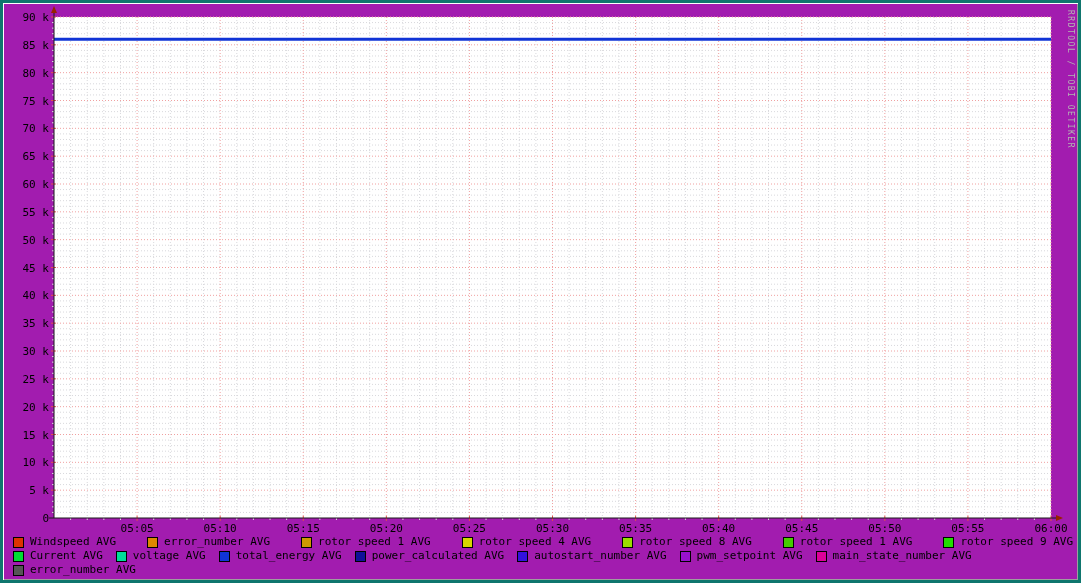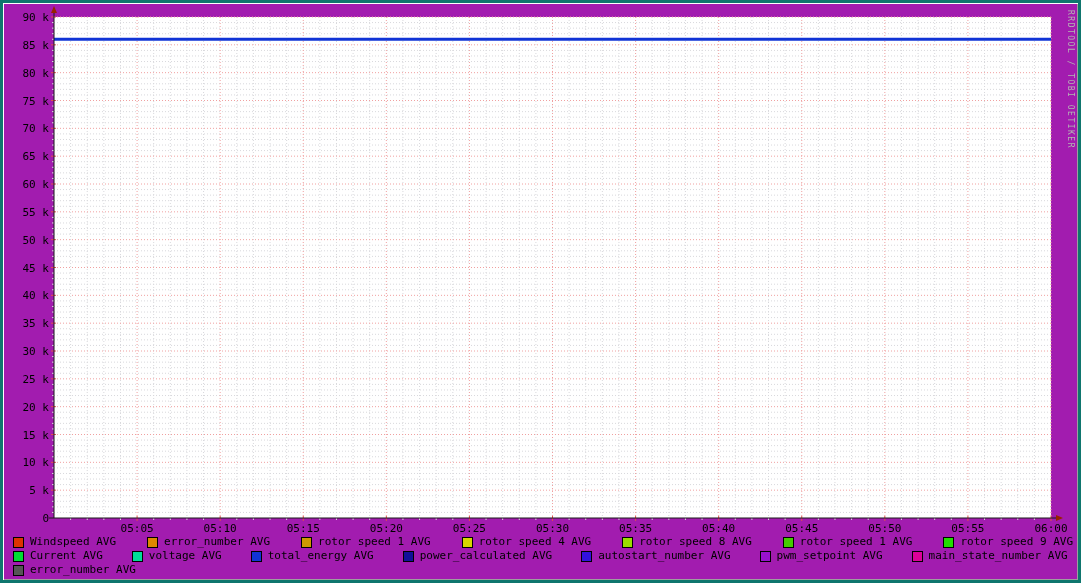--- a/index.html
+++ b/index.html
@@ -405,21 +405,21 @@
         </span>
         <span class="legend-item">
           <span class="legend-swatch" style="background: rgb(68, 204, 0);"></span>
           <span class="legend-label">rotor speed 1 AVG</span>
         </span>
         <span class="legend-item">
           <span class="legend-swatch" style="background: rgb(34, 221, 0);"></span>
           <span class="legend-label">rotor speed 9 AVG</span>
         </span>
       </div>
-      <div class="legend-row" style="gap: 29px;">
+      <div class="legend-row" style="gap: 13px;">
         <span class="legend-item">
           <span class="legend-swatch" style="background: rgb(0, 221, 51);"></span>
           <span class="legend-label">Current AVG</span>
         </span>
         <span class="legend-item">
           <span class="legend-swatch" style="background: rgb(0, 221, 153);"></span>
           <span class="legend-label">voltage AVG</span>
         </span>
         <span class="legend-item">
           <span class="legend-swatch" style="background: rgb(17, 52, 214);"></span>

